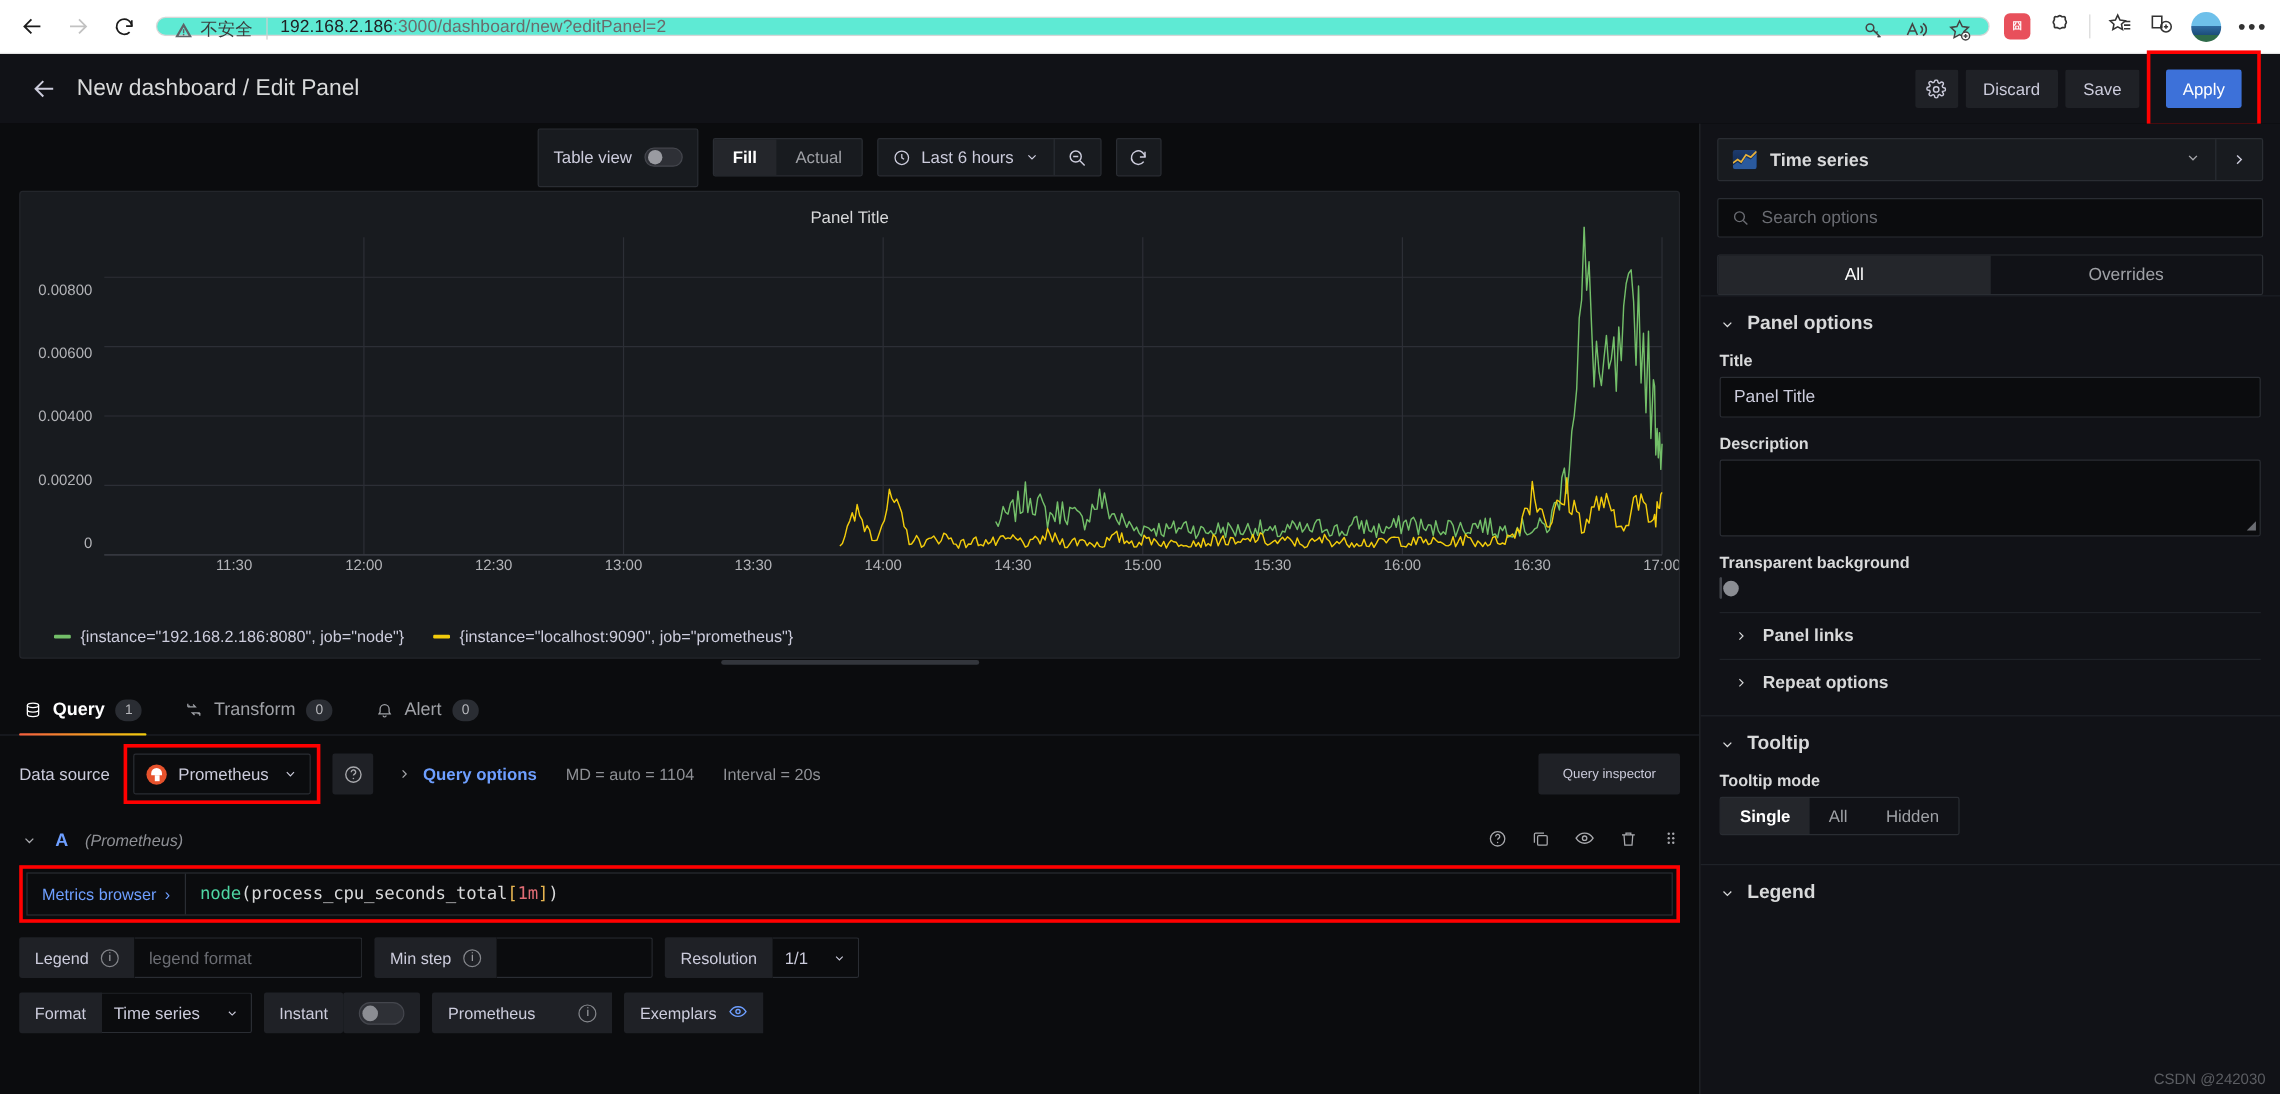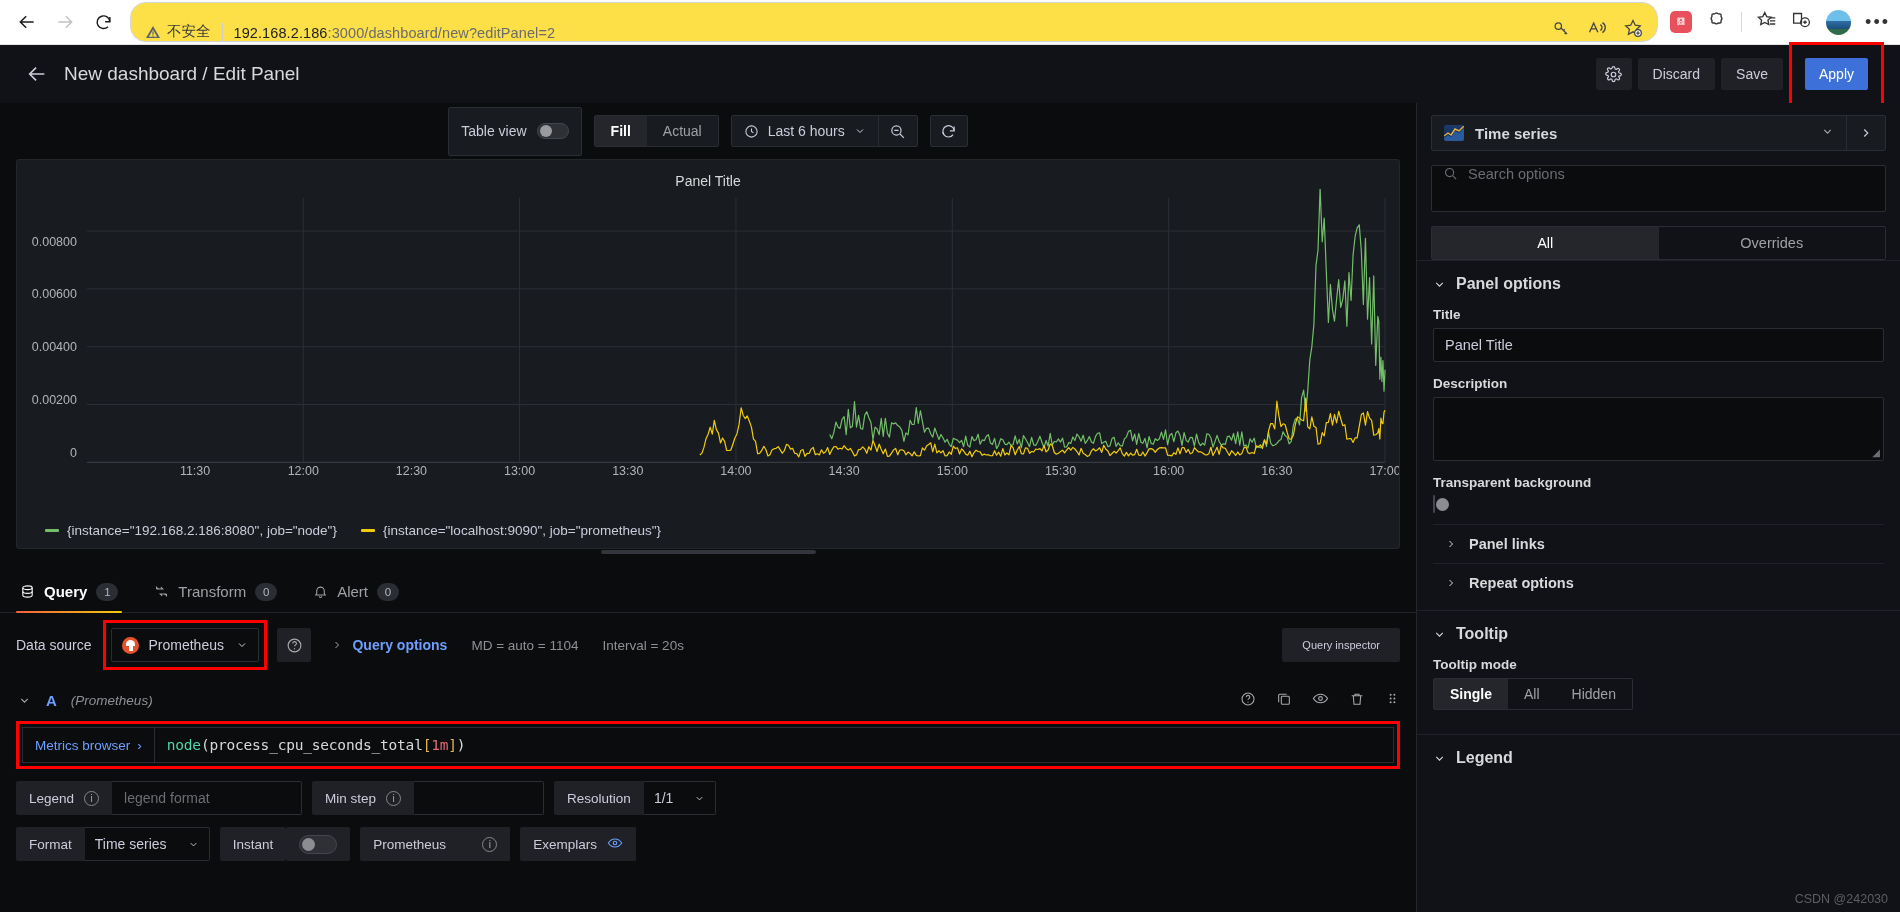--- a/index.html
+++ b/index.html
@@ -18,22 +18,22 @@
     padding:0 10px; gap:4px; border-bottom:1px solid #e3e3e3;
   }
   .nav-btn{
     width:34px; height:34px; border-radius:50%;
     display:flex; align-items:center; justify-content:center;
     color:#1b1b1b; flex:none;
   }
   .nav-btn.disabled{ color:#c2c2c2; }
   .nav-btn svg{ display:block; }
   .urlbar{
-    flex:1; height:40px; background:#fde047; border:1px solid #d6d6d6;
-    border-radius:16px; display:flex; align-items:flex-end; padding:0 8px 0 14px;
+    flex:1; height:16px; background:#5eead4; border:1px solid #d6d6d6;
+    border-radius:16px; display:flex; align-items:flex-start; padding:0 8px 0 14px;
     margin-left:6px; margin-right:8px; box-shadow:0 0 0 0.5px rgba(0,0,0,.02);
   }
   .warn-wrap{ display:flex; align-items:center; gap:6px; color:#5f6368; flex:none;}
   .warn-text{ font-size:14.5px; color:#3b3b3b; }
   .urlsep{ width:1px; height:18px; background:#d0d0d0; margin:0 11px; flex:none;}
   .urltext{ font-size:14.5px; color:#202124; white-space:nowrap; letter-spacing:.1px;}
   .urltext .dim{ color:#6b6b6b; }
   .url-actions{ margin-left:auto; display:flex; align-items:center; gap:16px; padding-right:6px; color:#444; }
   .tb-icons{ display:flex; align-items:center; gap:14px; color:#333; flex:none; }
   .ext-red{
@@ -215,22 +215,22 @@
     display:flex; align-items:center;
   }
   .viz-picker .lbl{ display:flex;align-items:center;gap:11px;padding:0 12px; font-size:15px; font-weight:600; color:#d8d9da; flex:1;}
   .viz-picker .cdown{ padding:0 12px; color:#a8a9ad;}
   .viz-picker .vdiv{ width:1px;height:100%;background:#2a2d33;}
   .viz-picker .cright{ width:38px;display:flex;align-items:center;justify-content:center;color:#ccccdc;}
   .sparkicon{
     width:20px;height:16px;border-radius:2px;background:linear-gradient(#1d3b6e,#0f2546);flex:none;position:relative;overflow:hidden;
   }
   .searchbox{
-    margin:14px 14px 0 14px; height:47px; background:#0b0c0e; border:1px solid #2a2d33; border-radius:2px;
-    display:flex; gap:10px; padding:0 11px; color:#6b6d73; font-size:14.5px;
+    margin:14px 14px 0 14px; height:33px; background:#0b0c0e; border:1px solid #2a2d33; border-radius:2px;
+    display:flex; align-items:center; gap:10px; padding:0 11px; color:#6b6d73; font-size:14.5px;
   }
   .seg2{
     margin:14px 14px 0 14px; height:34px; background:#111217; border:1px solid #2a2d33; border-radius:2px; display:flex;
   }
   .seg2 > div{ flex:1; display:flex;align-items:center;justify-content:center;font-size:14.5px;color:#9fa1a6;}
   .seg2 > div.on{ background:#24262b; color:#ffffff;}
   .opt-scroll{ flex:1; overflow:hidden; padding-bottom:10px; }
   .sec{ border-top:1px solid #1f2228; padding:14px 16px 8px 16px; }
   .sec-head{ display:flex; align-items:center; gap:10px; font-size:16px; font-weight:600; color:#d8d9da;}
   .opt-label{ font-size:13.5px; font-weight:600; color:#d8d9da; margin:14px 0 6px 0;}

